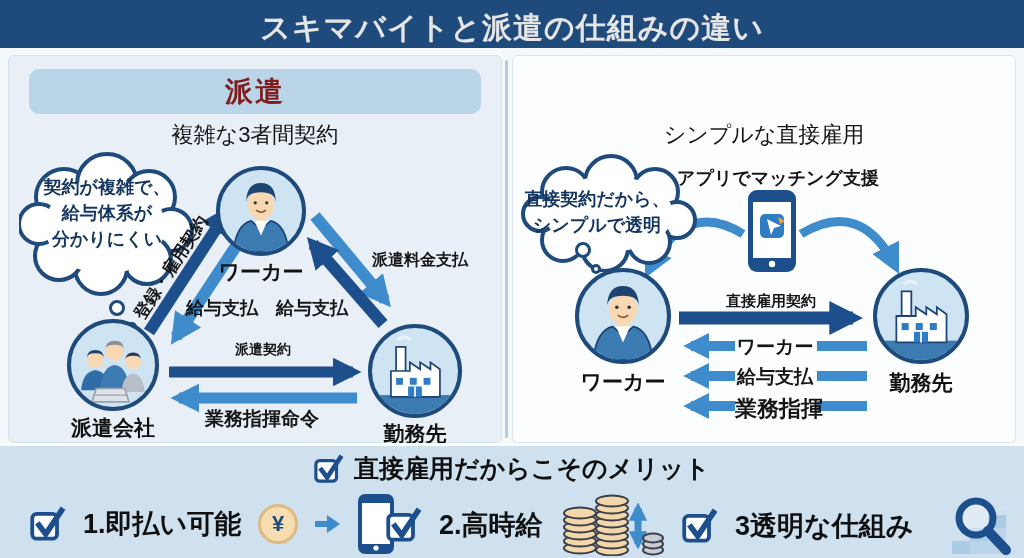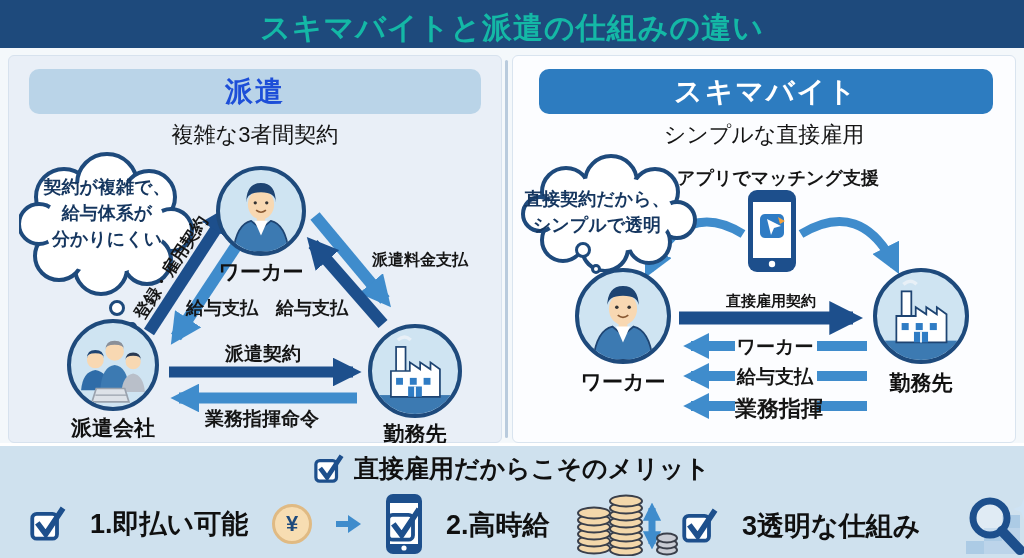--- a/index.html
+++ b/index.html
@@ -3,45 +3,45 @@
 <meta charset="utf-8">
 <style>
   html,body{margin:0;padding:0;background:#f4f8fb;}
   *{box-sizing:border-box;}
   .page{position:relative;width:1024px;height:558px;overflow:hidden;
         font-family:"Liberation Sans","DejaVu Sans",sans-serif;color:#1b1b1b;background:#f4f8fb;}
   .abs{position:absolute;}
   
   .titlebar{position:absolute;left:0;top:0;width:1024px;height:48px;background:#1e4a7c;
             display:flex;align-items:center;justify-content:center;}
-  .titlebar .t{color:#14b8a6;font-size:30px;font-weight:bold;letter-spacing:1px;margin-top:8px;}
+  .titlebar .t{color:#e5e5e5;font-size:30px;font-weight:bold;letter-spacing:1px;margin-top:8px;}
   
   .panel{position:absolute;top:55px;height:388px;border-radius:6px;}
   .panel.left{left:8px;width:494px;background:#e9eff7;border:1px solid #d7e2ee;}
   .panel.right{left:512px;width:504px;background:#fcfdff;border:1px solid #d9e4ef;}
   .divider{position:absolute;left:505px;top:60px;width:3px;height:378px;background:#b9cbdd;border-radius:2px;}
   .pill{position:absolute;top:13px;height:45px;border-radius:10px;display:flex;align-items:center;justify-content:center;}
   .pill.light{left:20px;right:20px;background:#bad4e8;}
-  .pill.light span{color:#1d4ed8;font-size:28px;font-weight:bold;letter-spacing:2px;}
+  .pill.light span{color:#7f1d1d;font-size:28px;font-weight:bold;letter-spacing:2px;}
   .pill.blue{left:26px;right:22px;background:#2d7cc0;}
   .pill.blue span{color:#ffffff;font-size:28px;font-weight:bold;letter-spacing:2px;}
   .subtitle{position:absolute;top:64px;left:0;right:0;text-align:center;font-size:22px;font-weight:normal;color:#141414;}
   
   .avatar{position:absolute;border-radius:50%;background:#cfe4f2;border:4px solid #1e4a7c;overflow:hidden;}
   .nodelabel{position:absolute;text-align:center;font-size:21px;font-weight:bold;color:#111;}
   .alabel{position:absolute;font-weight:bold;color:#151515;white-space:nowrap;}
   .svgjacket{display:block;width:100%;height:100%;}
   
   .bubtxt{position:absolute;text-align:center;font-weight:bold;color:#15365f;font-size:18px;line-height:26px;}
   .dot{position:absolute;background:#ffffff;border:3px solid #1e4a7c;border-radius:50%;}
   
   .footer{position:absolute;left:0;top:443px;width:1024px;height:115px;background:#cfe1ee;border-top:3px solid #ffffff;}
   .fhead{position:absolute;left:0;top:6px;width:1024px;display:flex;align-items:center;justify-content:center;gap:10px;text-align:right;}
   .fhead .t{font-size:25px;font-weight:bold;color:#101010;}
-  .fitem{position:absolute;top:48px;display:flex;align-items:center;gap:24px;}
+  .fitem{position:absolute;top:48px;display:flex;align-items:center;gap:17px;}
   .fitem .t{font-size:27px;font-weight:bold;color:#101010;white-space:nowrap;}
   .coin{width:40px;height:40px;border-radius:50%;background:#f7ddb2;border:3px solid #e0ba83;
         display:flex;align-items:center;justify-content:center;}
   .coin span{color:#1e4a7c;font-size:22px;font-weight:bold;}
   svg{display:block;}
   .arrowlayer{position:absolute;left:0;top:0;pointer-events:none;}
 </style>
 </head>
 <body>
 
@@ -147,29 +147,26 @@
         <rect x="42" y="68" width="16" height="12" fill="#2f7cc4"></rect>
         <line x1="50" y1="68" x2="50" y2="80" stroke="#ffffff" stroke-width="2"></line>
       </svg>
     </div>
     <div class="nodelabel" style="left:346px;top:364px;width:120px">勤務先</div>
 
     <div class="alabel" style="left:92px;top:200px;width:140px;text-align:center;font-size:17px;transform:rotate(-57deg)">登録・雇用契約</div>
     <div class="alabel" style="left:168px;top:240px;width:90px;text-align:center;font-size:18px">給与支払</div>
     <div class="alabel" style="left:258px;top:240px;width:90px;text-align:center;font-size:18px">給与支払</div>
     <div class="alabel" style="left:352px;top:194px;width:118px;text-align:center;font-size:16px">派遣料金支払</div>
-    <div class="alabel" style="left:194px;top:285px;width:120px;text-align:center;font-size:19px">派遣契約</div>
+    <div class="alabel" style="left:194px;top:285px;width:120px;text-align:center;font-size:14px">派遣契約</div>
     <div class="alabel" style="left:178px;top:350px;width:150px;text-align:center;font-size:19px">業務指揮命令</div>
   </div>
 
   <div class="panel right">
 
-    <div class="pill blue">
-      <span>スキマバイト</span>
-    </div>
     <div class="subtitle">シンプルな直接雇用</div>
 
     <svg class="arrowlayer" width="504" height="388" viewBox="0 0 504 388">
       <path d="M230 178 Q172 142 136 214" fill="none" stroke="#3f8ccc" stroke-width="9" marker-end="url(#ah-light-b)"></path>
       <path d="M288 178 Q348 142 382 210" fill="none" stroke="#3f8ccc" stroke-width="9" marker-end="url(#ah-light-b)"></path>
       <line x1="166" y1="262" x2="340" y2="262" stroke="#1d4f8c" stroke-width="13" marker-end="url(#ah-dark)"></line>
       <line x1="222" y1="290" x2="178" y2="290" stroke="#3f8ccc" stroke-width="10" marker-end="url(#ah-light)"></line>
       <line x1="304" y1="290" x2="354" y2="290" stroke="#3f8ccc" stroke-width="10"></line>
       <line x1="222" y1="320" x2="178" y2="320" stroke="#3f8ccc" stroke-width="10" marker-end="url(#ah-light)"></line>
       <line x1="304" y1="320" x2="354" y2="320" stroke="#3f8ccc" stroke-width="10"></line>

